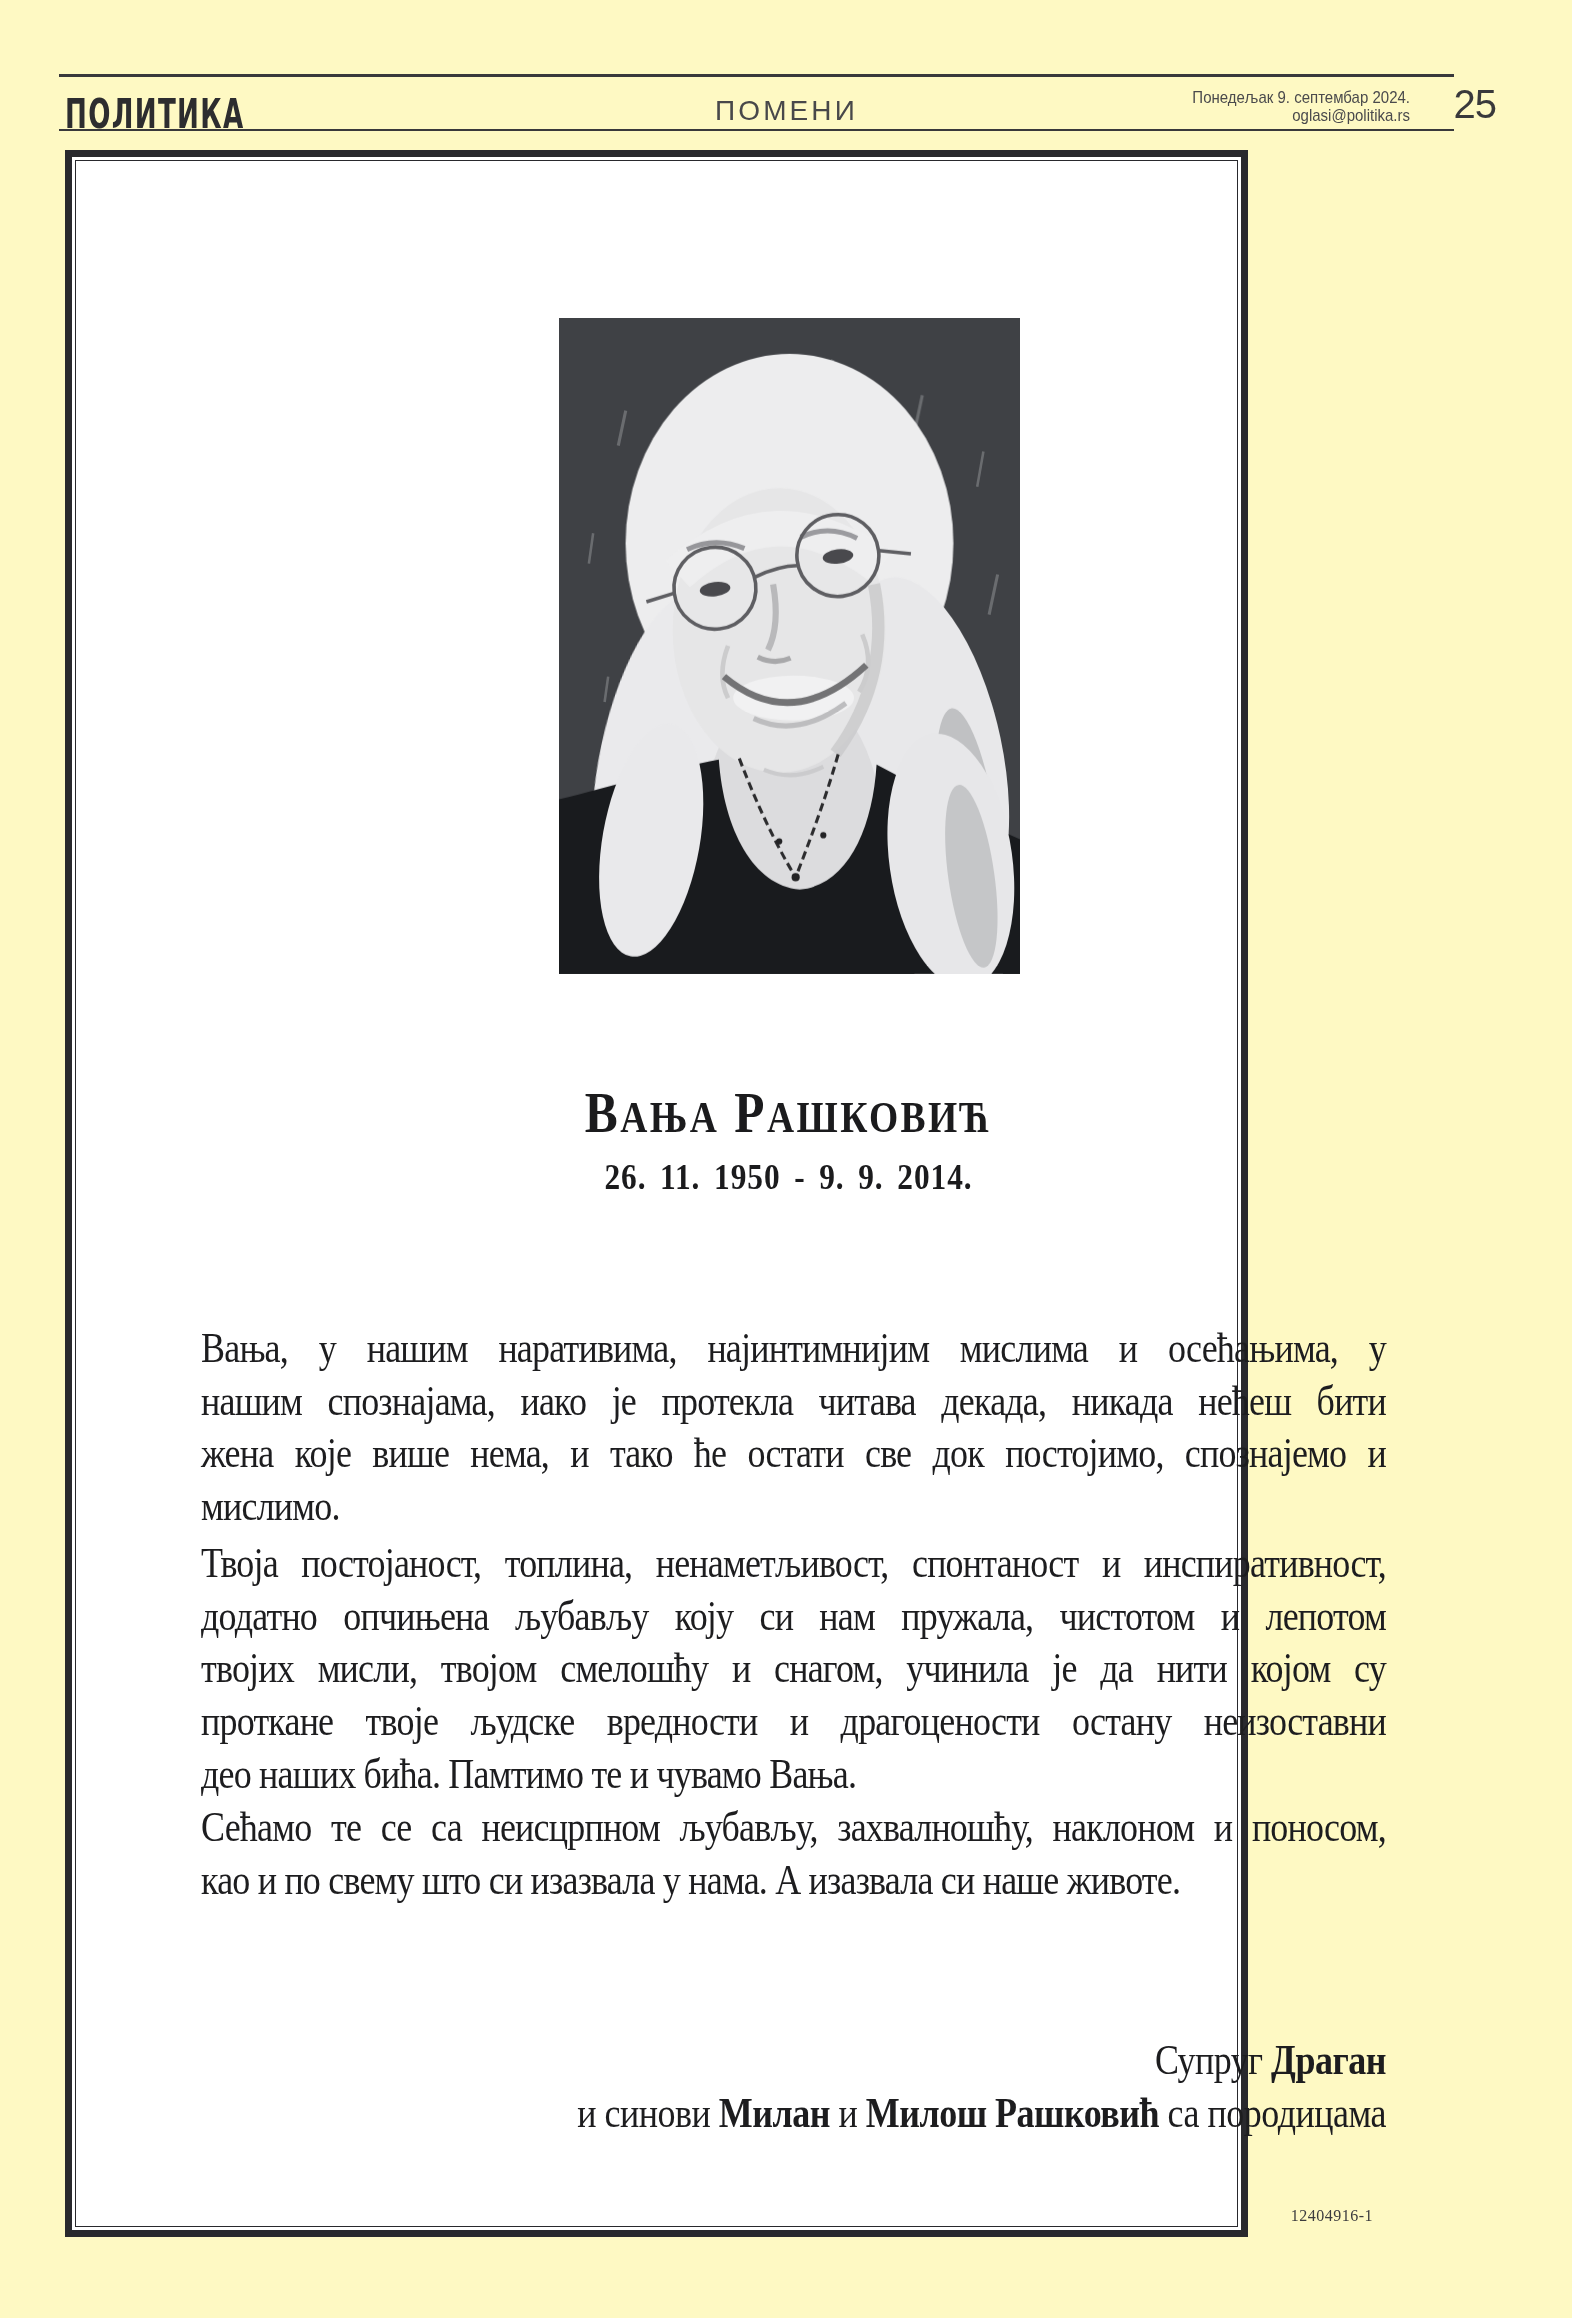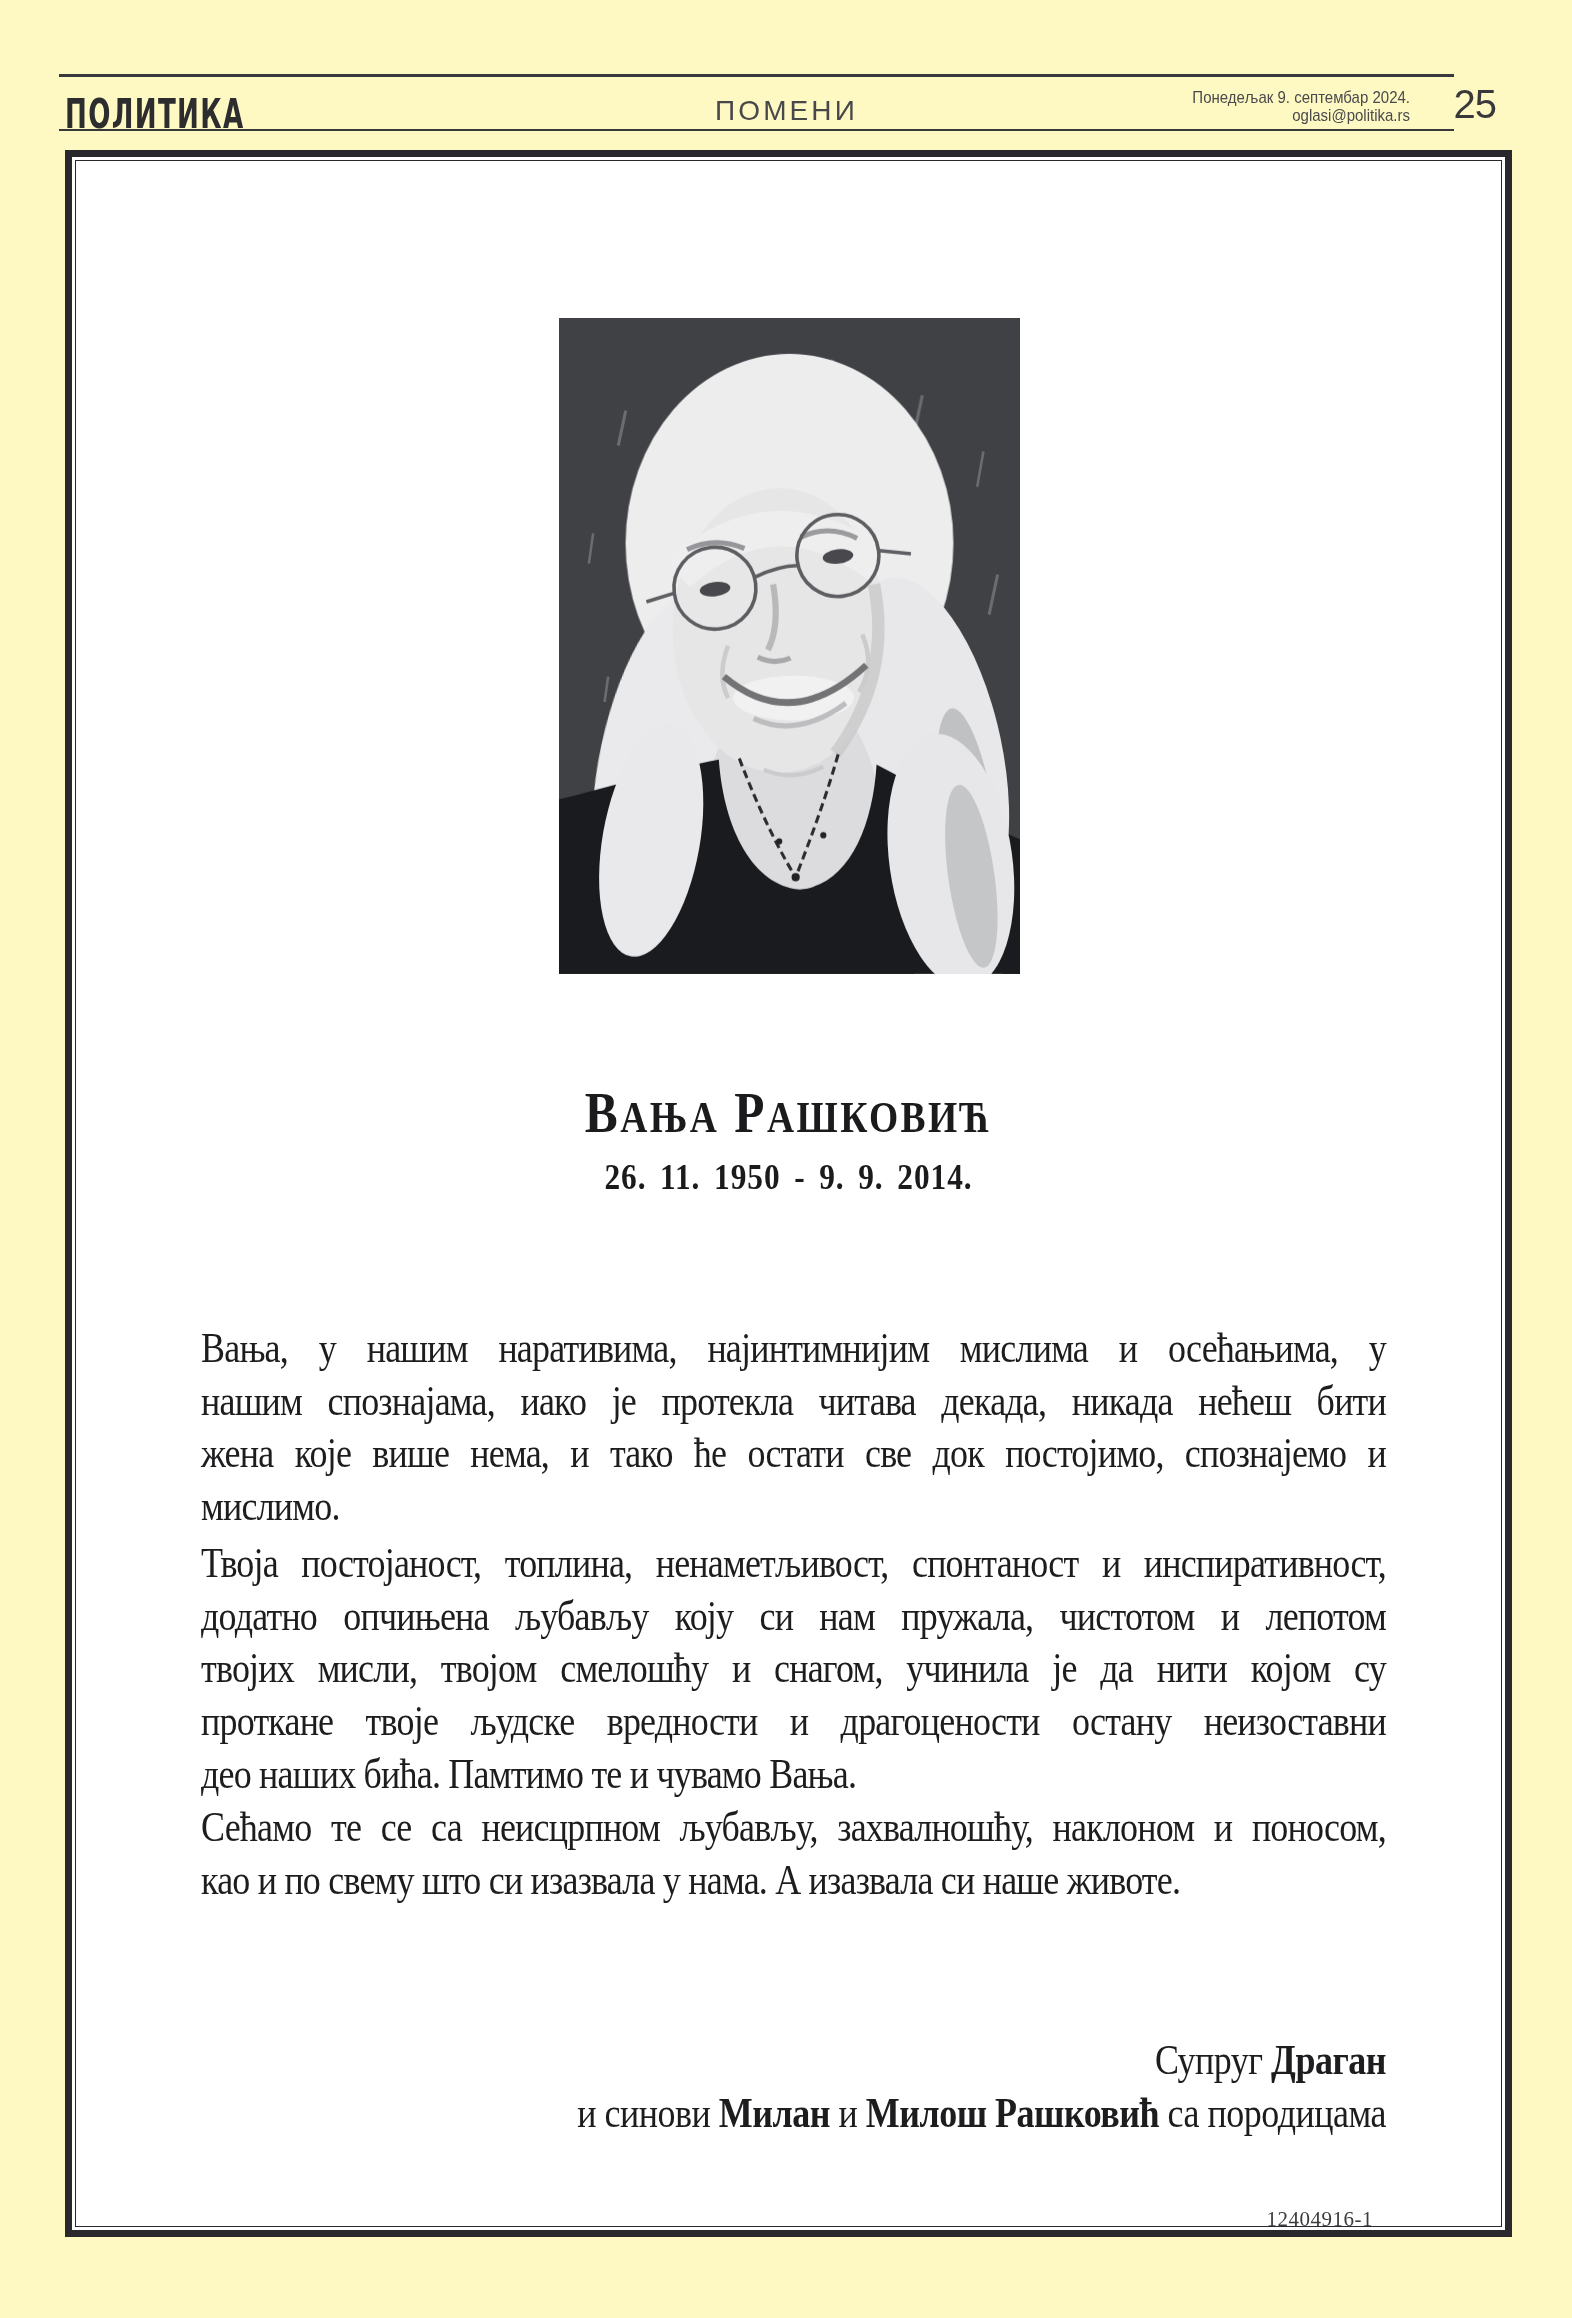--- a/index.html
+++ b/index.html
@@ -14,21 +14,21 @@
          transform:scale(.9,1.4);transform-origin:top left;white-space:nowrap;}
   #section-title{position:absolute;left:0;width:1573px;top:95px;text-align:center;
          font-family:"Liberation Sans",sans-serif;font-size:28px;letter-spacing:3.1px;color:#48484a;}
   #date-block{position:absolute;right:163px;top:88px;text-align:right;
          font-family:"Liberation Sans",sans-serif;font-size:15px;line-height:17.4px;color:#4a4a4c;
          transform:scaleY(1.08);transform-origin:top right;}
   #page-number{position:absolute;right:77px;top:82px;font-family:"Liberation Sans",sans-serif;
          font-size:40px;color:#39393b;letter-spacing:-1px;}
 
   
-  #notice{position:absolute;left:65px;top:150px;width:1447px;height:2087px;
+  #notice{position:absolute;left:65px;top:150px;width:1183px;height:2087px;
           border:7.2px solid #29292d;box-sizing:border-box;background:#fff;}
   #notice .inner-frame{position:absolute;inset:2.6px;border:1.5px solid #29292d;pointer-events:none;}
 
   #portrait{position:absolute;left:487px;top:161px;width:461px;height:656px;}
 
   #deceased-name{position:absolute;left:0;width:1433px;top:923px;text-align:center;
           font-weight:700;font-size:52px;letter-spacing:2.6px;color:#1b1b1d;
           transform:scale(.95,1.1);transform-origin:top center;white-space:nowrap;}
   #deceased-name .nc-rest{font-size:.76em;}
   #life-dates{position:absolute;left:0;width:1433px;top:1000px;text-align:center;
@@ -42,21 +42,21 @@
   #paragraph-1{top:1164px;}
   #paragraph-2{top:1379px;}
   #paragraph-3{top:1643px;}
 
   #signature{position:absolute;left:129px;width:1185px;top:1876px;text-align:right;
         font-size:36px;line-height:44px;letter-spacing:-0.5px;color:#1d1d1f;
         transform:scaleY(1.2);transform-origin:top right;}
   #signature b{font-weight:700;}
 
   #ad-id{position:absolute;left:1173px;width:128px;top:2050px;text-align:right;
-        font-size:21px;color:#3c3c3e;letter-spacing:0.5px;}
+        font-size:16px;color:#3c3c3e;letter-spacing:0.5px;}
 </style>
 </head>
 <body>
 
 <div id="page">
 
   <div class="hrule" style="left:59px;top:74px;width:1395px;height:2.6px;"></div>
   <div id="brand">ПОЛИТИКА</div>
   <div id="section-title">ПОМЕНИ</div>
   <div id="date-block">

